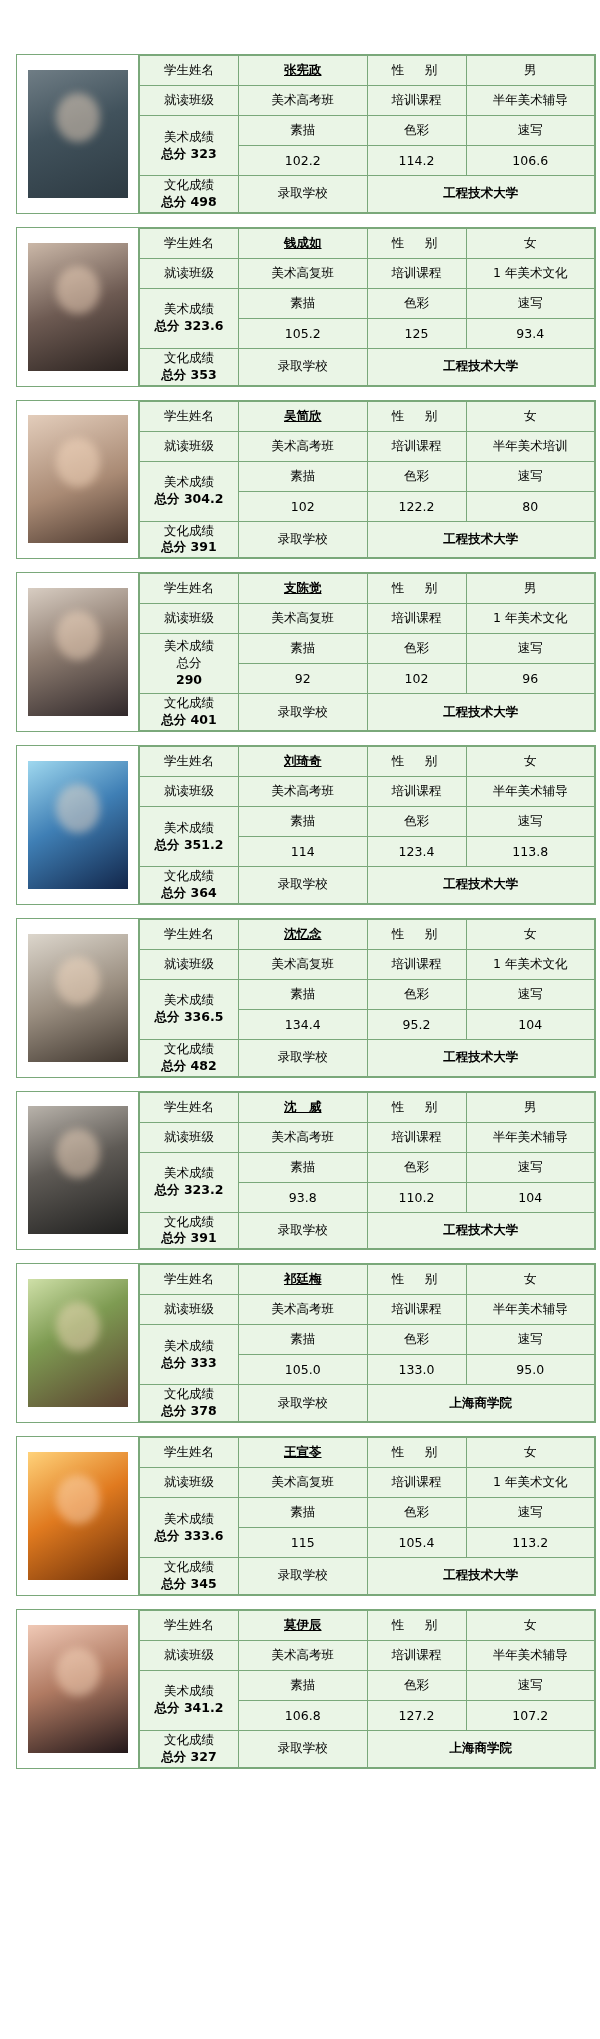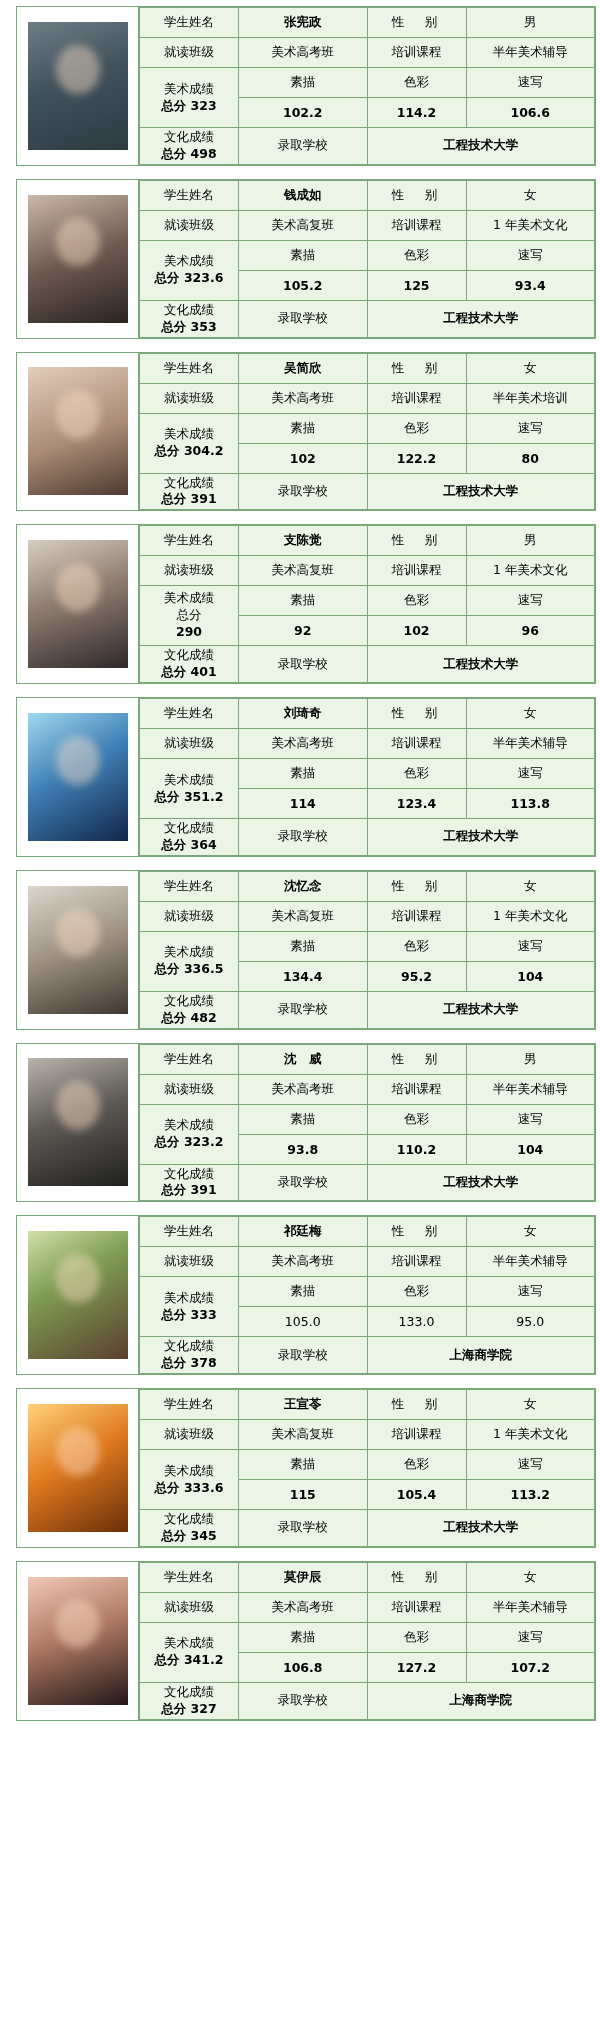--- a/index.html
+++ b/index.html
@@ -2,21 +2,21 @@
 <html><head>
 <meta charset="utf-8">
 <style>
   html,body{margin:0;padding:0;background:#ffffff;}
   body{
     width:600px;
     font-family:"DejaVu Sans","Liberation Sans",sans-serif;
     font-size:12px;
     color:#000;
   }
-  .page{width:600px;padding:6px 0 6px 12px;box-sizing:border-box;}
+  .page{width:600px;padding:6px 0 6px 12px;box-sizing:border-box;margin-top:48px;}
   .card{
     width:580px;
     margin:0 auto 13px auto;
     border:1px solid #7aa87a;
     box-sizing:border-box;
     background:#fff;
     display:flex;
     flex-direction:row;
   }
   .photo-cell{
@@ -68,26 +68,26 @@
     border:1px solid #7aa87a;
     background:#eaf5e6;
     text-align:center;
     vertical-align:middle;
     height:27px;
     font-size:12.5px;
     padding:1px 2px;
     font-family:"DejaVu Sans","Liberation Sans",sans-serif;
   }
   td.lbl{width:94px;}
-  td.name{font-weight:bold;}
+  td.name{font-weight:bold;text-decoration:underline;}
   td.sex-lbl{letter-spacing:4px;}
   .score-label{line-height:1.35;}
   .score-label .l1{display:block;text-align:center;}
   .score-label .l2{display:block;font-weight:bold;}
-  td.num{font-weight:bold;}
+  td.num{font-weight:normal;}
   td.school{font-weight:bold;}
 </style>
 </head>
 <body>
 
 <div class="page">
 
   <div class="card">
     <div class="photo-cell">
       <div class="photo p0"></div>

